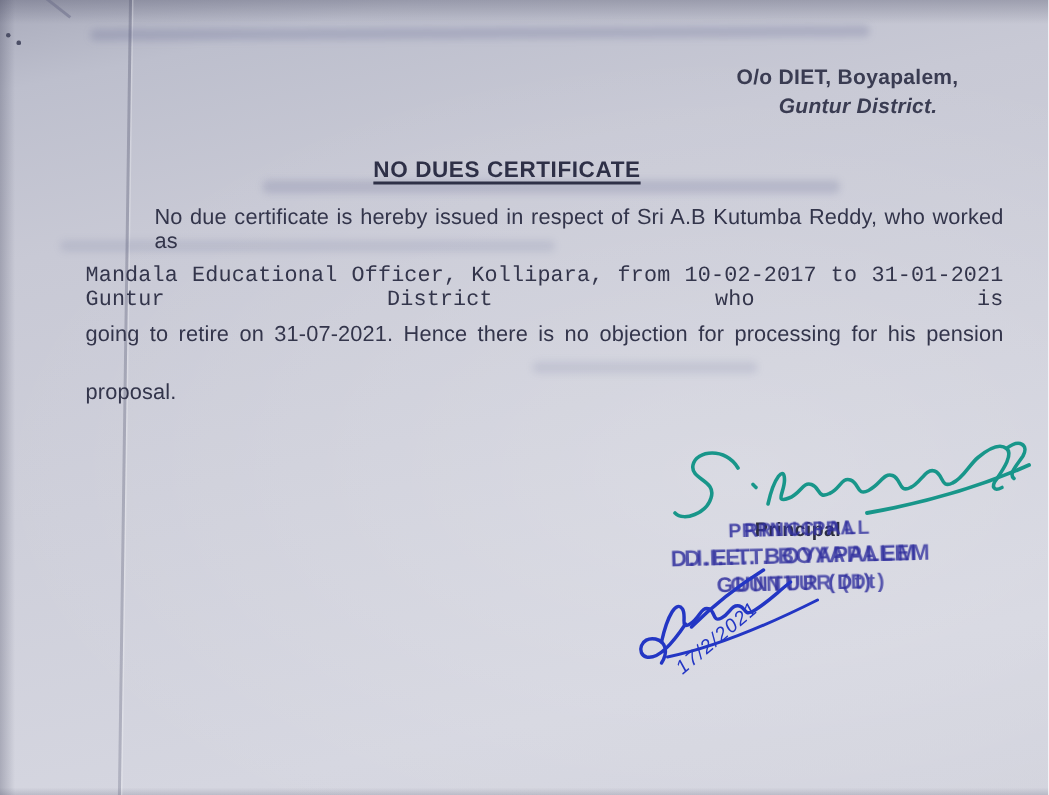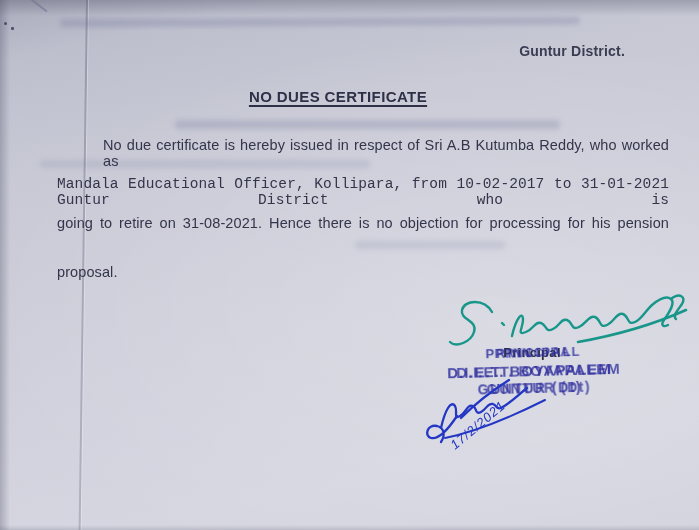--- a/index.html
+++ b/index.html
@@ -31,32 +31,32 @@
   .dot.b { left:11px; top:27px; width:2.5px; height:2.5px; }
 
   .bleed { position:absolute; filter:blur(2.6px); border-radius:4px; }
   .bleed.b1 { left:60px;  top:18px;  width:520px; height:8px; background:rgba(88,93,138,0.22); transform:rotate(-0.3deg); }
   .bleed.b2 { left:175px; top:120px; width:385px; height:9px; background:rgba(88,93,138,0.20); }
   .bleed.b3 { left:40px;  top:160px; width:330px; height:8px; background:rgba(88,93,138,0.13); }
   .bleed.b4 { left:355px; top:241px; width:150px; height:8px; background:rgba(88,93,138,0.13); }
 
   .header-block { position:absolute; top:42px; right:60px; width:280px; text-align:right;
     font-size:14px; font-weight:bold; color:#3a3c52; line-height:19px; letter-spacing:0.2px; }
-  .header-block .l2 { margin-right:14px; }
+  .header-block .l2 { margin-right:14px;font-style:italic; }
 
-  .doc-title { position:absolute; left:0; top:88px; width:676px; text-align:center;
+  .doc-title { position:absolute; left:0; top:105px; width:676px; text-align:center;
     font-size:15px; font-weight:bold; color:#2e3047; letter-spacing:0.4px;
     text-decoration:underline; text-underline-offset:3px; text-decoration-thickness:1.5px; }
 
   .body-line { position:absolute; left:38px; width:612px; font-size:14.5px; color:#33354b;
     text-align:justify; text-align-last:justify; letter-spacing:0.1px;margin-left:19px; }
   .body-line.l1 { top:137px; padding-left:46px; }
   .body-line.l2 { top:176px;font-family:Liberation Mono, monospace; }
   .body-line.l3 { top:215px; }
-  .body-line.l4 { top:264px; text-align-last:left; }
+  .body-line.l4 { top:254px; text-align-last:left; }
 
   .sig-teal { position:absolute; left:440px; top:290px; width:248px; height:64px; }
   .sig-blue { position:absolute; left:417px; top:372px; width:140px; height:85px; }
 
   .printed-designation { position:absolute; left:472px; top:345px; width:120px; text-align:center;
     font-size:13px; font-weight:600; color:#2b2d3f; letter-spacing:0.3px; }
 
   .stamp { position:absolute; left:412px; top:341px; width:245px; height:62px;
     transform:rotate(-1.5deg); color:#31309e; }
   .stamp-line { position:absolute; width:100%; text-align:center; font-weight:bold;
@@ -81,28 +81,29 @@
   <div class="fold-line"></div>
   <div class="crease-topleft"></div>
   <div class="dot a"></div>
   <div class="dot b"></div>
   <div class="bleed b1"></div>
   <div class="bleed b2"></div>
   <div class="bleed b3"></div>
   <div class="bleed b4"></div>
 
   <div class="header-block">
+    <div class="l1">O/o DIET, Boyapalem,</div>
     <div class="l2">Guntur District.</div>
   </div>
 
   <div class="doc-title">NO DUES CERTIFICATE</div>
 
   <div class="body-line l1">No due certificate is hereby issued in respect of Sri A.B Kutumba Reddy, who worked as</div>
   <div class="body-line l2">Mandala Educational Officer, Kollipara, from 10-02-2017 to 31-01-2021 Guntur District who is</div>
-  <div class="body-line l3">going to retire on 31-08-2021. Hence there is no objection for processing for his pension</div>
+  <div class="body-line l3">going to retire on 31-07-2021. Hence there is no objection for processing for his pension</div>
   <div class="body-line l4">proposal.</div>
 
   <svg class="sig-teal" viewBox="0 0 248 64" aria-label="S. Krishnaiah">
     <g fill="none" stroke="#18968a" stroke-width="2.4" stroke-linecap="round" stroke-linejoin="round">
       <path d="M 52 22 C 44 8 24 10 22 20 C 20 30 38 30 34 42 C 31 52 16 58 10 52"></path>
       <path d="M 62 33 l 2 2"></path>
       <path d="M 72 46 C 76 28 83 20 83 30 C 83 38 76 46 86 42 C 94 39 95 31 101 33 C 107 35 105 43 113 39 C 120 36 121 28 127 30 C 133 32 131 41 139 37 C 147 33 149 25 155 27 C 161 29 159 39 167 35 C 174 32 177 22 183 24 C 189 26 187 36 195 32 C 202 29 206 20 212 15 C 218 10 226 5 231 9 C 236 13 228 24 224 30 C 221 34 222 38 228 35"></path>
       <path d="M 231 9 C 240 2 246 7 242 14 C 238 20 232 26 236 29"></path>
       <path d="M 138 52 C 172 46 210 36 246 20" stroke-width="2.6"></path>
     </g>

